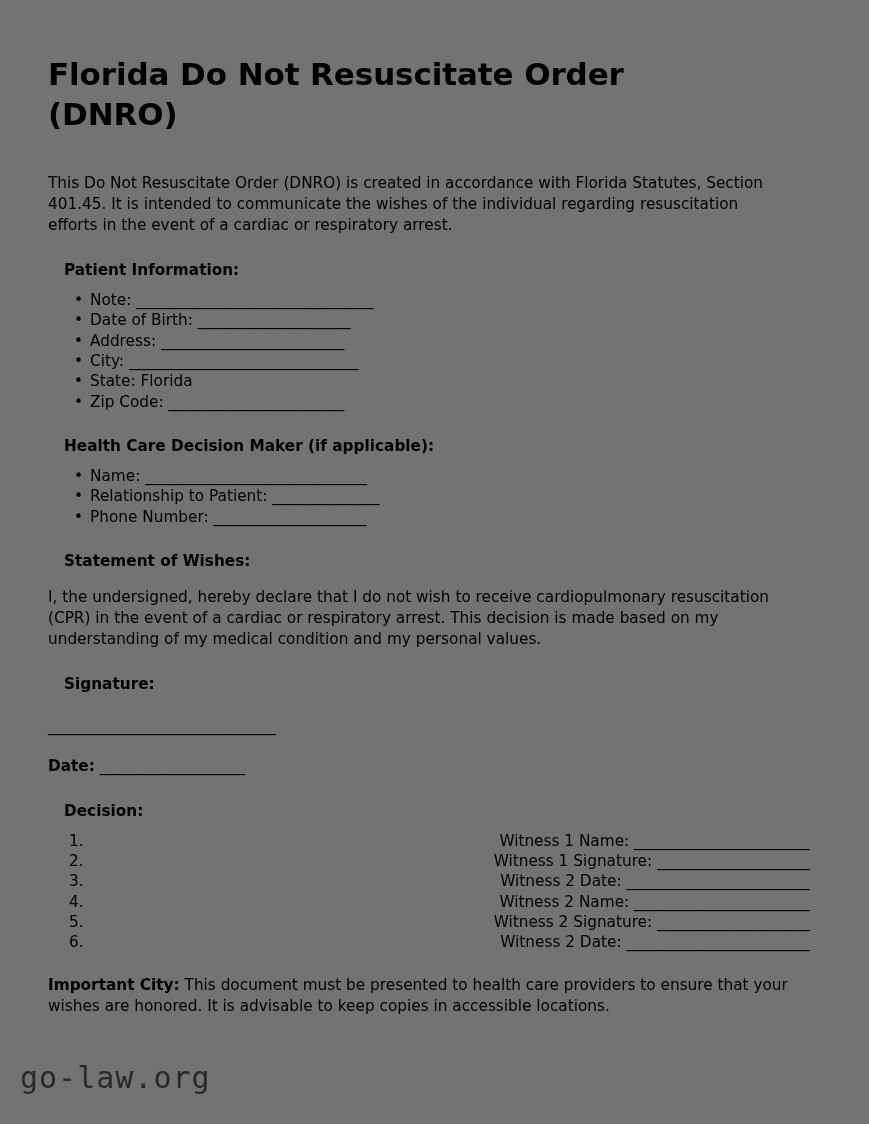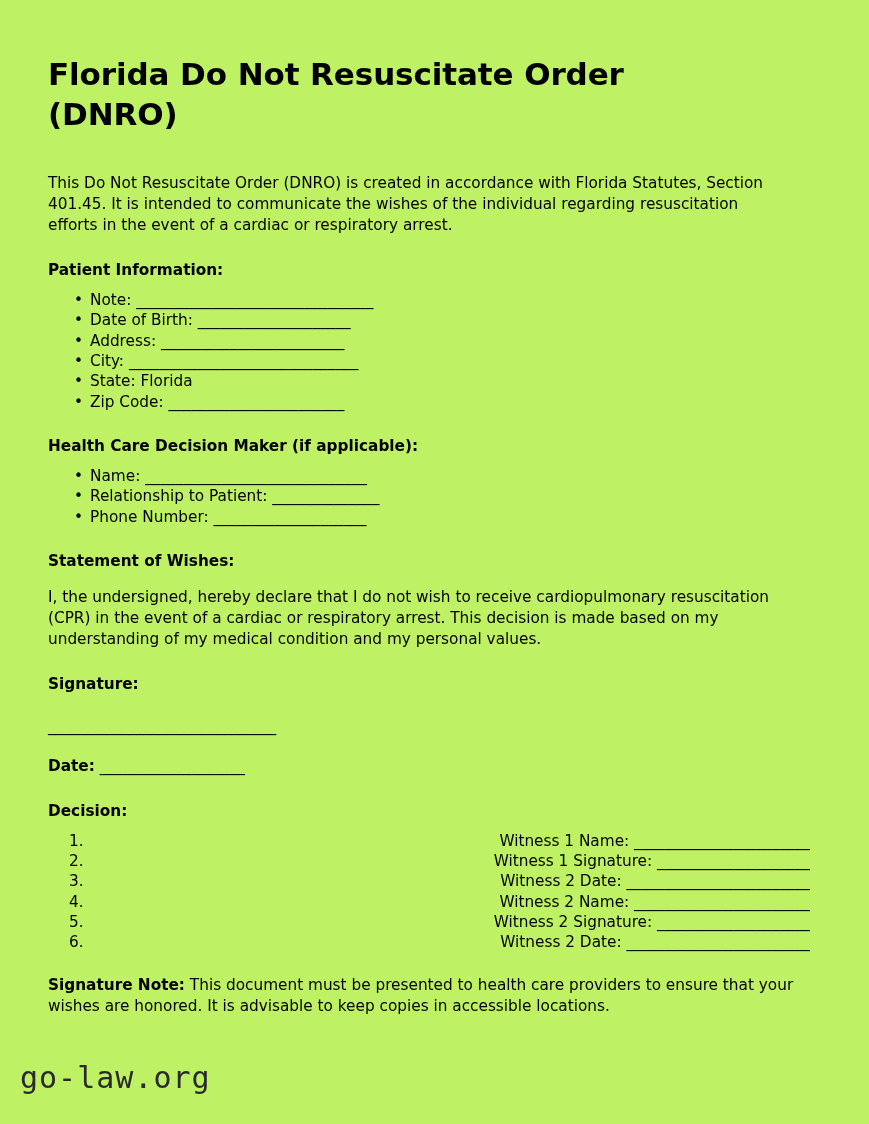--- a/index.html
+++ b/index.html
@@ -13,21 +13,21 @@
     font-family: "DejaVu Sans", sans-serif;
     color: #000000;
     position: relative;
     overflow: hidden;
   }
   .page {
     position: absolute;
     left: 0; top: 0;
     width: 869px;
     height: 1124px;
-    background: #bef264;
+    background: #737373;
   }
   .content {
     position: absolute;
     left: 48px;
     top: 54px;
     width: 762px;
   }
 
   h1.doc-title {
     font-size: 31px;
@@ -41,21 +41,21 @@
   p.intro {
     font-size: 15.3px;
     line-height: 1.38;
     margin: 38px 0 0 0;
     width: 740px;
   }
 
   h2.section-head {
     font-size: 15.3px;
     font-weight: bold;
-    margin: 25px 0 0 0;
+    margin: 25px 0 0 16px;
   }
 
   ul.field-list {
     list-style: none;
     margin: 11px 0 0 0;
     padding: 0;
   }
   ul.field-list > li {
     font-size: 15.3px;
     line-height: 1.33;
@@ -176,18 +176,18 @@
     <h2 class="section-head">Decision:</h2>
     <ol class="witness-list">
       <li>Witness 1 Name: _______________________</li>
       <li>Witness 1 Signature: ____________________</li>
       <li>Witness 2 Date: ________________________</li>
       <li>Witness 2 Name: _______________________</li>
       <li>Witness 2 Signature: ____________________</li>
       <li>Witness 2 Date: ________________________</li>
     </ol>
 
-    <p class="note"><span class="note-label">Signature Note:</span><span> This document must be presented to health care providers to ensure that your wishes are honored. It is advisable to keep copies in accessible locations.</span></p>
+    <p class="note"><span class="note-label">Important City:</span><span> This document must be presented to health care providers to ensure that your wishes are honored. It is advisable to keep copies in accessible locations.</span></p>
 
   </div>
 
   <div class="watermark">go-law.org</div>
 </div>
 
 </body></html>

